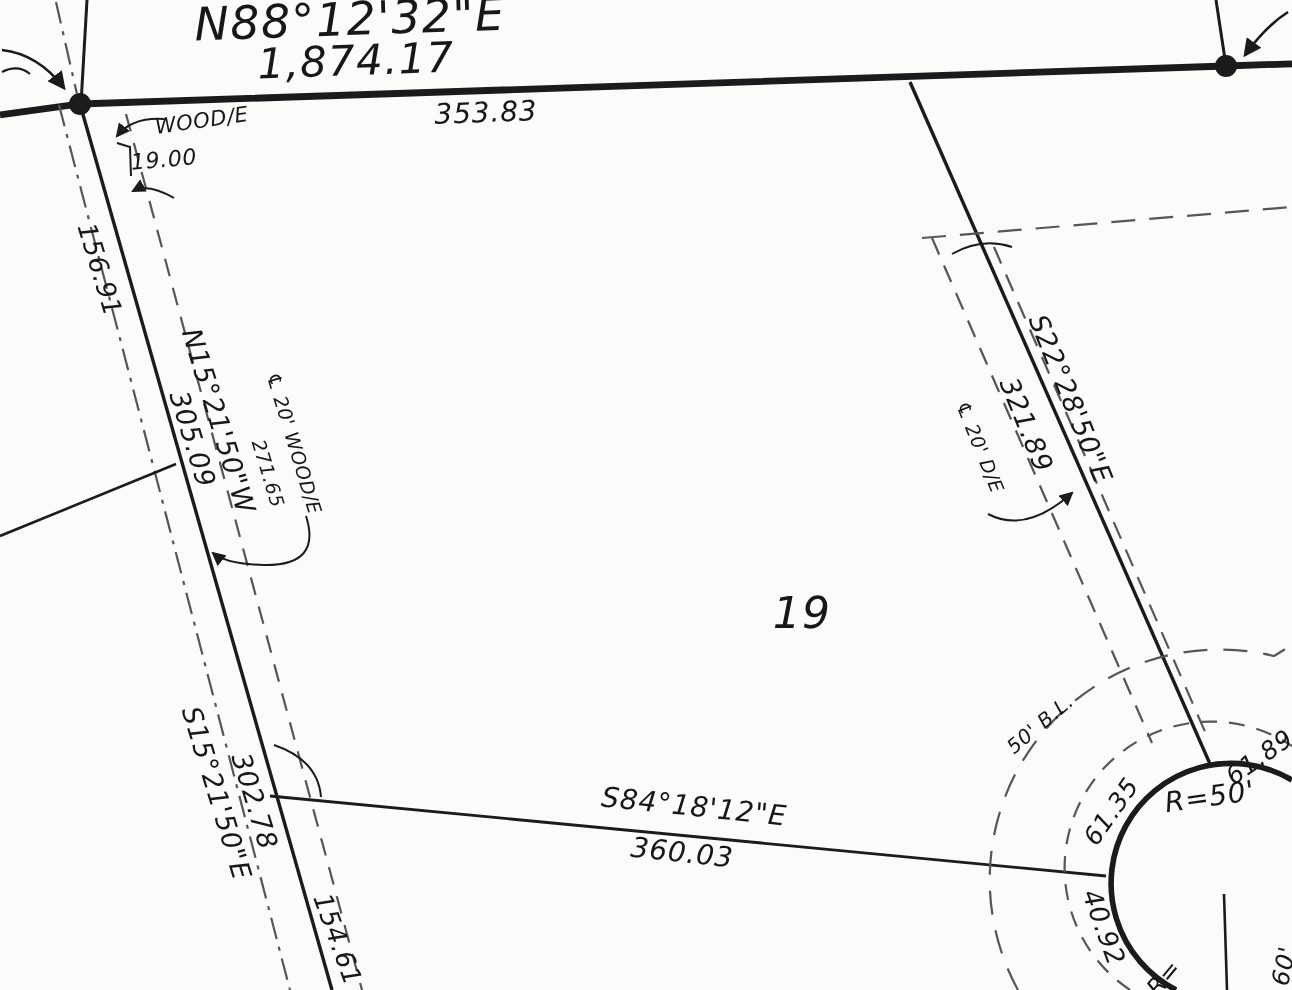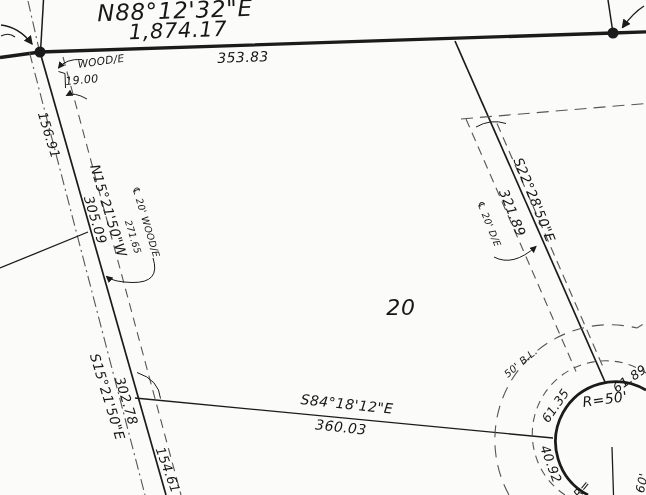--- a/index.html
+++ b/index.html
@@ -78,21 +78,21 @@
   <div class="lbl" style="left:101px;top:61px;--r:-8deg;font-size:10.5px;">WOOD/E</div>
   <div class="lbl" style="left:82px;top:80px;--r:-5deg;font-size:11px;">19.00</div>
 
   <div class="lbl" style="left:49px;top:135px;--r:73deg;font-size:13px;">156.91</div>
   <div class="lbl" style="left:108px;top:211px;--r:73deg;font-size:13.5px;">N15°21'50"W</div>
   <div class="lbl" style="left:95px;top:220px;--r:73deg;font-size:13.5px;">305.09</div>
 
   <div class="lbl" style="left:146px;top:222px;--r:73deg;font-size:9.5px;">℄ 20' WOOD/E</div>
   <div class="lbl" style="left:133px;top:237px;--r:73deg;font-size:9.5px;">271.65</div>
 
-  <div class="lbl" style="left:401px;top:308px;--r:0deg;font-size:22px;">20</div>
+  <div class="lbl" style="left:401px;top:308px;--r:0deg;font-size:22px;">19</div>
 
   <div class="lbl" style="left:534px;top:200px;--r:68deg;font-size:13.5px;">S22°28'50"E</div>
   <div class="lbl" style="left:512px;top:213px;--r:68deg;font-size:13.5px;">321.89</div>
   <div class="lbl" style="left:489px;top:224px;--r:68deg;font-size:9.5px;">℄ 20' D/E</div>
 
   <div class="lbl" style="left:347px;top:404px;--r:6deg;font-size:14px;">S84°18'12"E</div>
   <div class="lbl" style="left:341px;top:427px;--r:6deg;font-size:14px;">360.03</div>
 
   <div class="lbl" style="left:107px;top:397px;--r:73deg;font-size:13.5px;">S15°21'50"E</div>
   <div class="lbl" style="left:126px;top:401px;--r:73deg;font-size:13.5px;">302.78</div>

